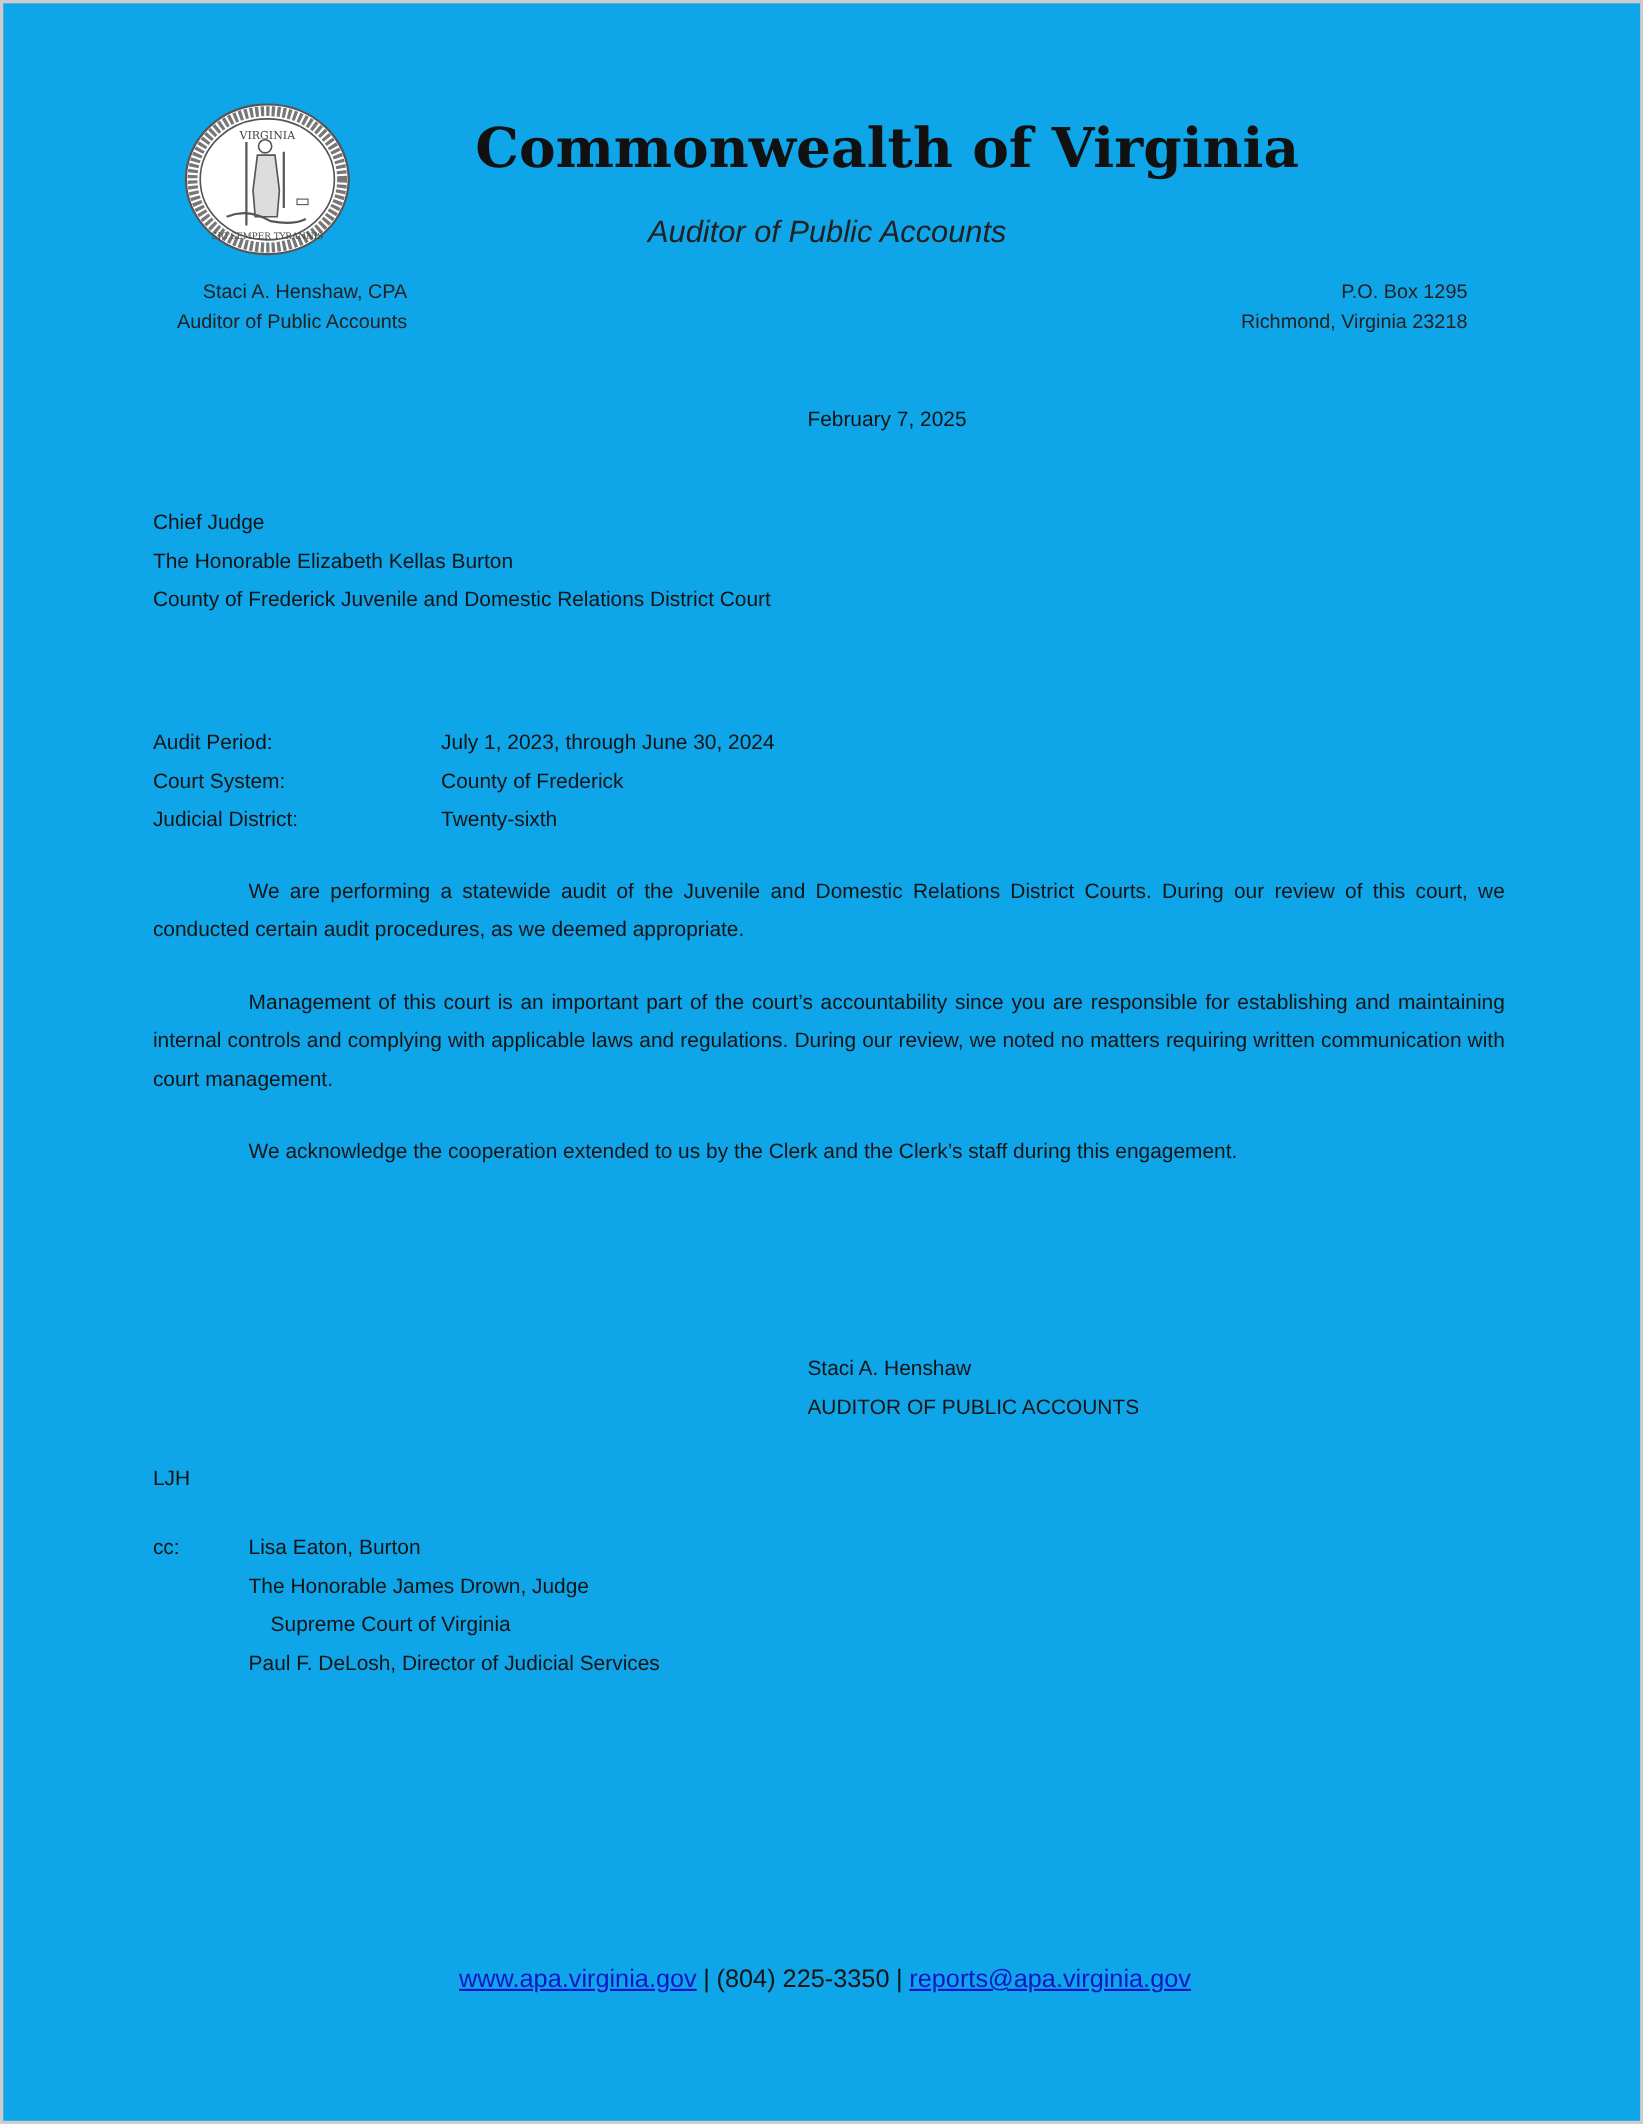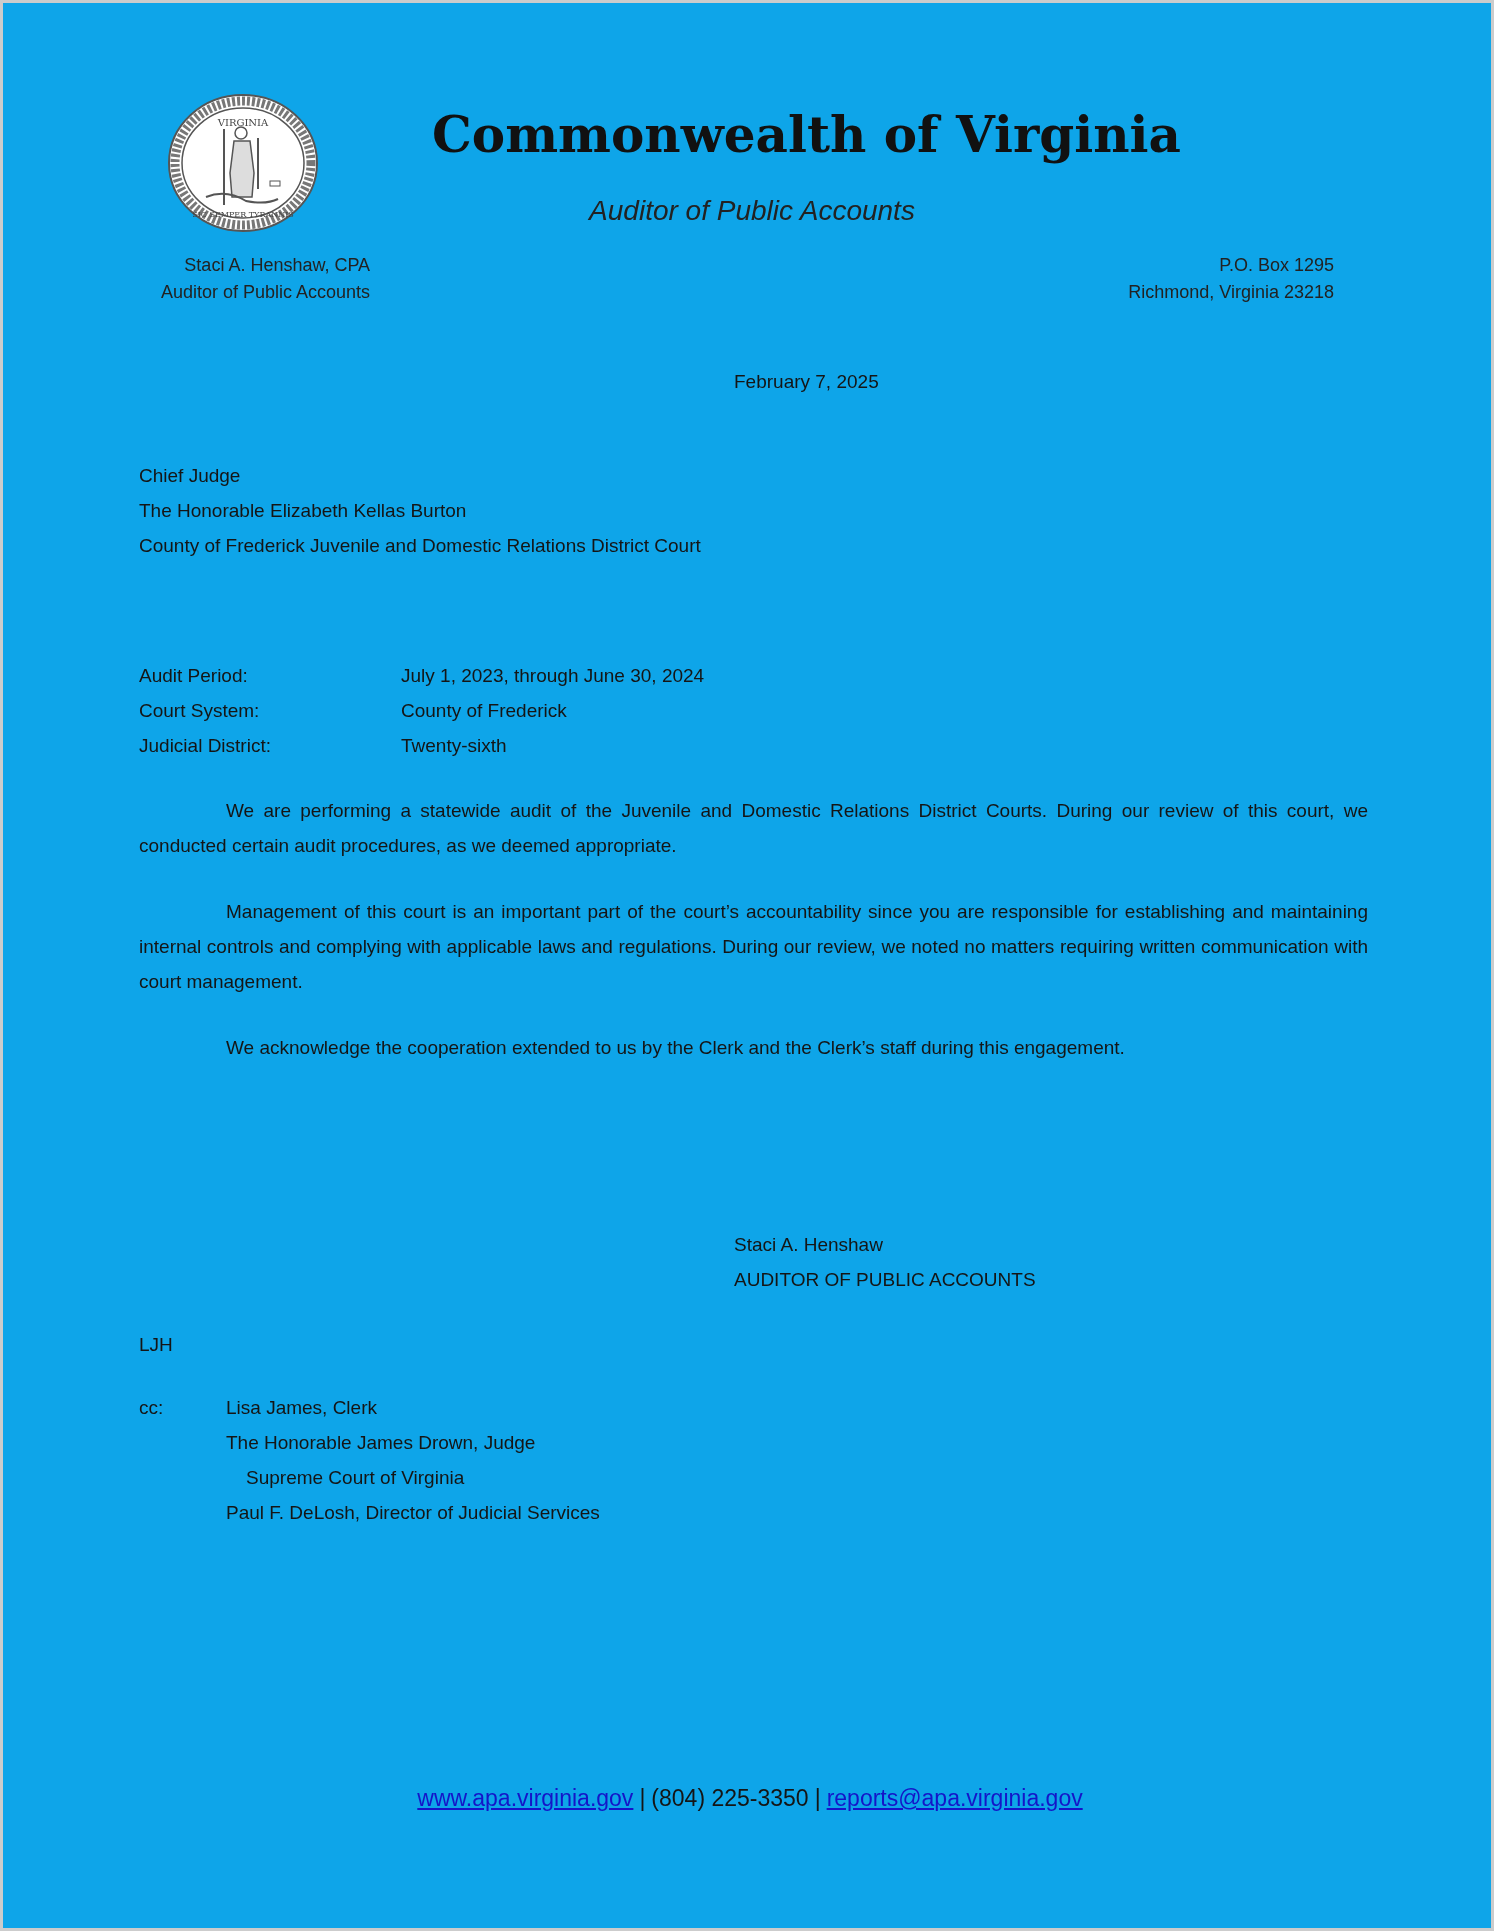--- a/index.html
+++ b/index.html
@@ -113,21 +113,21 @@
   <div class="abs body-text sig">
     <div>Staci A. Henshaw</div>
     <div>AUDITOR OF PUBLIC ACCOUNTS</div>
   </div>
 
   <div class="abs body-text initials">LJH</div>
 
   <div class="cc body-text">
     <div class="cc-row">
       <span class="cc-label">cc:</span>
-      <span>Lisa James, Clerk</span>
+      <span>Lisa Eaton, Burton</span>
     </div>
     <div class="cc-row">
       <span class="cc-label"></span>
       <span>The Honorable James Drown, Judge</span>
     </div>
     <div class="cc-row">
       <span class="cc-label"></span>
       <span class="cc-sub">Supreme Court of Virginia</span>
     </div>
     <div class="cc-row">

